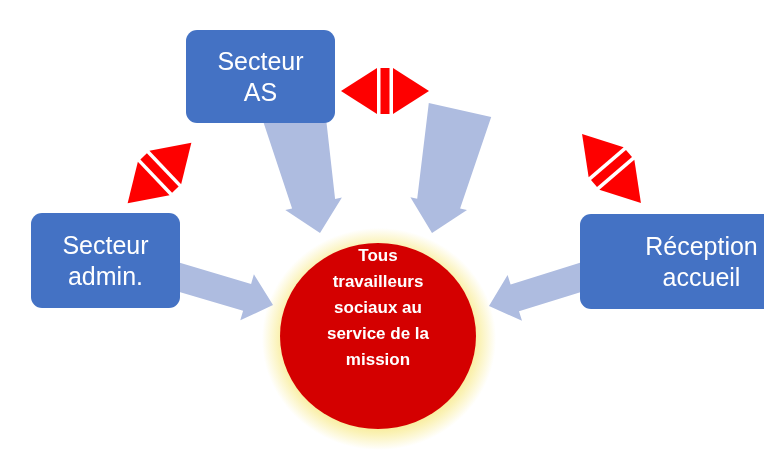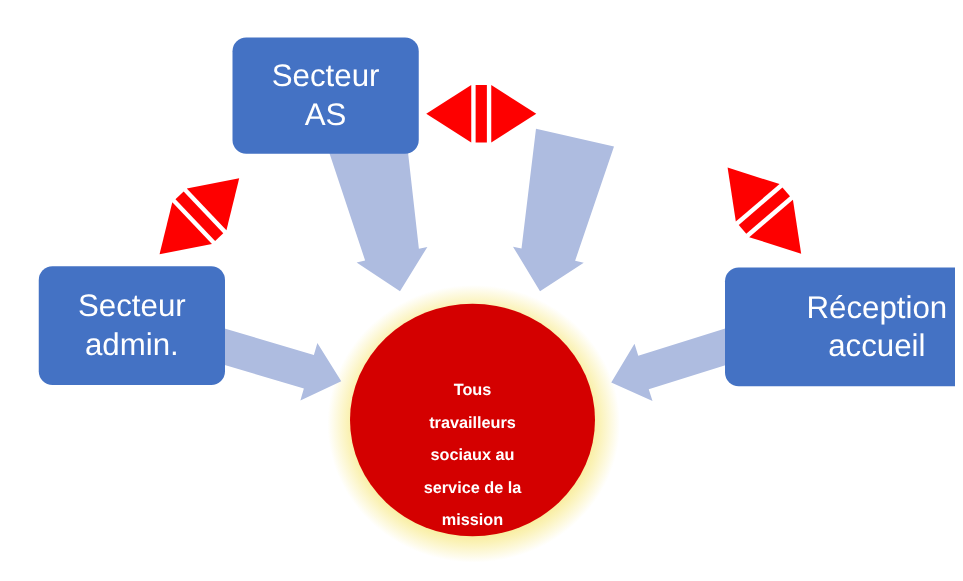--- a/index.html
+++ b/index.html
@@ -27,23 +27,23 @@
     background:radial-gradient(closest-side,
       var(--glow-yellow,#F6E98C) 0%,
       var(--glow-yellow,#F6E98C) 76%,
       rgba(250,240,170,0.85) 86%,
       rgba(255,255,255,0) 100%);
   }
   .center-node{
     position:absolute;left:280px;top:243px;width:196px;height:186px;
     background:var(--center-red,#D40000);
     border-radius:50%;
-    display:flex;align-items:flex-end;justify-content:center;
+    display:flex;align-items:flex-start;justify-content:center;
     color:var(--text-white,#ffffff);
-    font-size:13px;line-height:26px;font-weight:bold;text-align:center;
+    font-size:17px;line-height:26px;font-weight:bold;text-align:center;
     white-space:pre-line;
   }
   .blue-fill{fill:var(--connector-blue,#AEBCE0);}
   .red-fill{fill:var(--connector-red,#FE0000);}
 </style>
 </head>
 <body>
 
 <div class="stage">
 

